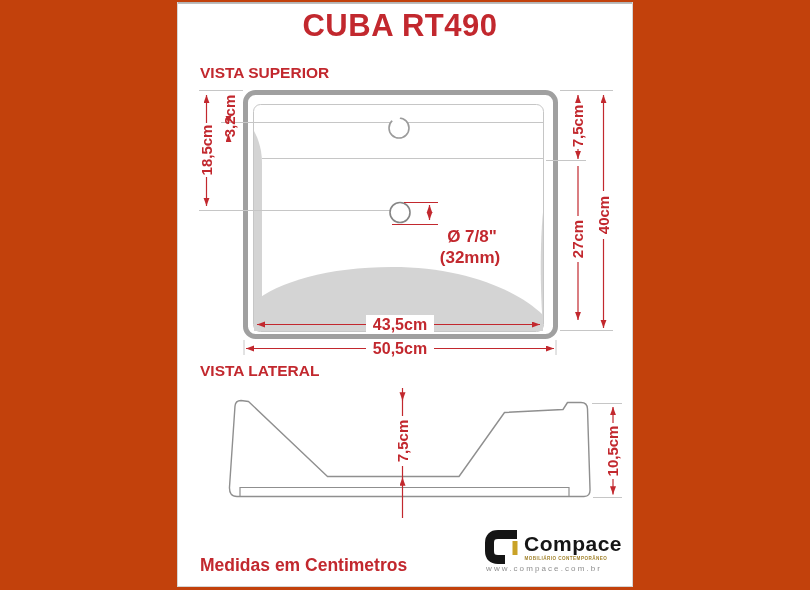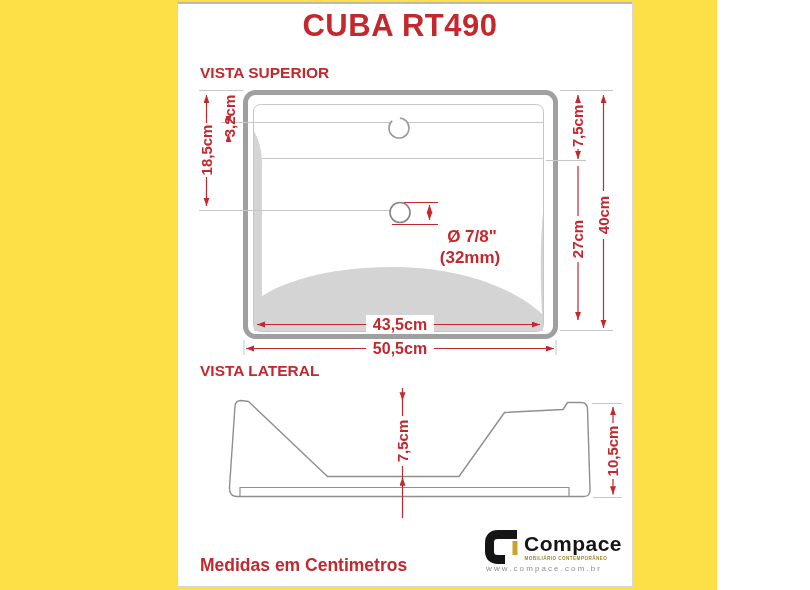--- a/index.html
+++ b/index.html
@@ -1,17 +1,17 @@
 <!DOCTYPE html>
 <html><head>
 <meta charset="utf-8">
 <style>
   html,body{margin:0;padding:0;background:#fff;}
   .stage{
-    position:relative;width:717px;height:590px;background:#fde047;overflow:hidden;
+    position:relative;width:810px;height:590px;background:#c2410c;overflow:hidden;
     font-family:"Liberation Sans", sans-serif;
   }
   svg text{font-family:"Liberation Sans", sans-serif;}
   .dim-label{fill:#c2282e;font-weight:bold;font-size:15px;}
   .dim-label-lg{fill:#c2282e;font-weight:bold;font-size:16px;}
   .section-label{fill:#c2282e;font-weight:bold;font-size:15.5px;}
   .title-label{fill:#c2282e;font-weight:bold;font-size:31px;letter-spacing:.5px;}
   .drain-label{fill:#c2282e;font-weight:bold;font-size:17px;}
   .footer-label{fill:#c2282e;font-weight:bold;font-size:17.5px;}
   .brand-name{fill:#151515;font-weight:bold;font-size:21px;letter-spacing:.5px;}

